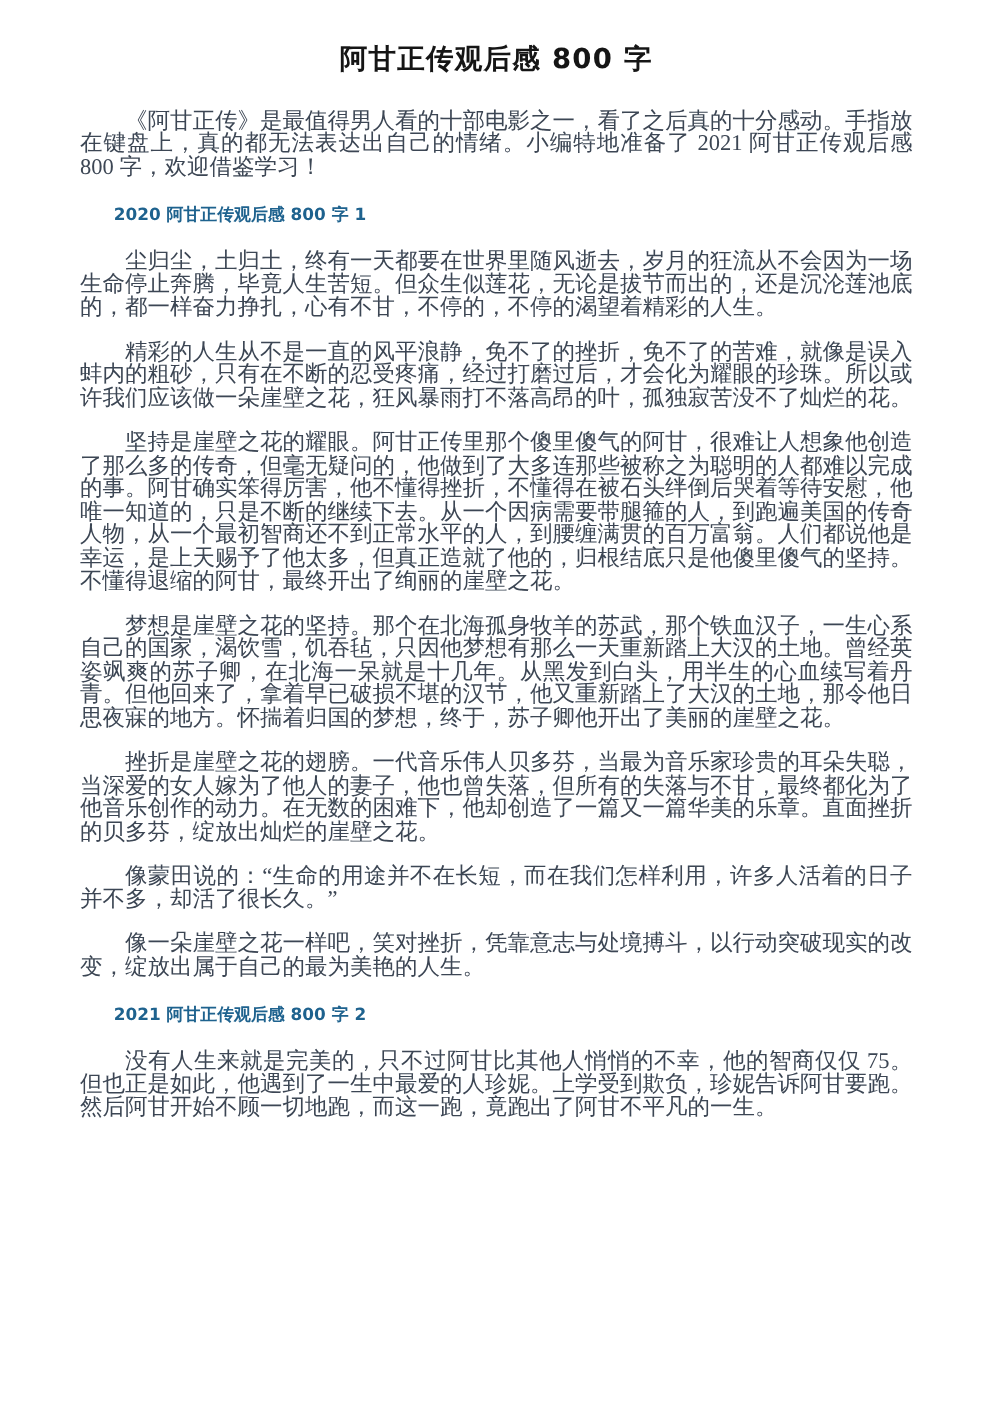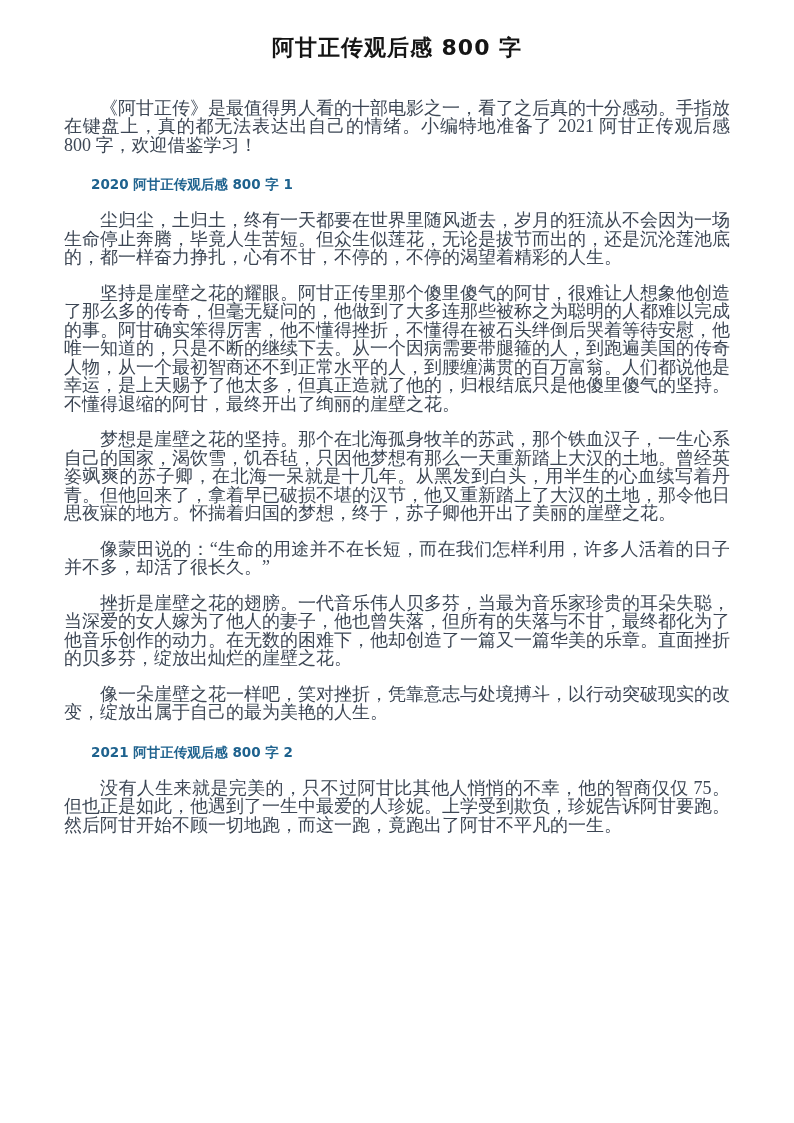--- a/index.html
+++ b/index.html
@@ -16,21 +16,21 @@
     padding: 34px 64px 0 64px;
     overflow: hidden;
     font-family: "DejaVu Sans", "Liberation Sans", sans-serif;
   }
   .doc-title {
     text-align: center;
     font-size: 22px;
     font-weight: 700;
     color: #151515;
     letter-spacing: 1px;
-    margin: 0 0 36px 0;
+    margin: 0 0 24px 0;
     line-height: 1.3;
   }
   .para {
     font-size: 18px;
     line-height: 18.5px;
     color: #3c4654;
     text-align: justify;
     text-indent: 2em;
     margin: 0 0 17px 0;
     font-family: Liberation Serif, serif;
@@ -49,23 +49,24 @@
 
 <div class="page">
 
   <h1 class="doc-title">阿甘正传观后感 800 字</h1>
 
   <p class="para">《阿甘正传》是最值得男人看的十部电影之一，看了之后真的十分感动。手指放在键盘上，真的都无法表达出自己的情绪。小编特地准备了 2021 阿甘正传观后感 800 字，欢迎借鉴学习！</p>
 
   <h2 class="section-heading">2020 阿甘正传观后感 800 字 1</h2>
 
   <p class="para">尘归尘，土归土，终有一天都要在世界里随风逝去，岁月的狂流从不会因为一场生命停止奔腾，毕竟人生苦短。但众生似莲花，无论是拔节而出的，还是沉沦莲池底的，都一样奋力挣扎，心有不甘，不停的，不停的渴望着精彩的人生。</p>
+  <p class="para">精彩的人生从不是一直的风平浪静，免不了的挫折，免不了的苦难，就像是误入蚌内的粗砂，只有在不断的忍受疼痛，经过打磨过后，才会化为耀眼的珍珠。所以或许我们应该做一朵崖壁之花，狂风暴雨打不落高昂的叶，孤独寂苦没不了灿烂的花。</p>
   <p class="para">坚持是崖壁之花的耀眼。阿甘正传里那个傻里傻气的阿甘，很难让人想象他创造了那么多的传奇，但毫无疑问的，他做到了大多连那些被称之为聪明的人都难以完成的事。阿甘确实笨得厉害，他不懂得挫折，不懂得在被石头绊倒后哭着等待安慰，他唯一知道的，只是不断的继续下去。从一个因病需要带腿箍的人，到跑遍美国的传奇人物，从一个最初智商还不到正常水平的人，到腰缠满贯的百万富翁。人们都说他是幸运，是上天赐予了他太多，但真正造就了他的，归根结底只是他傻里傻气的坚持。不懂得退缩的阿甘，最终开出了绚丽的崖壁之花。</p>
   <p class="para">梦想是崖壁之花的坚持。那个在北海孤身牧羊的苏武，那个铁血汉子，一生心系自己的国家，渴饮雪，饥吞毡，只因他梦想有那么一天重新踏上大汉的土地。曾经英姿飒爽的苏子卿，在北海一呆就是十几年。从黑发到白头，用半生的心血续写着丹青。但他回来了，拿着早已破损不堪的汉节，他又重新踏上了大汉的土地，那令他日思夜寐的地方。怀揣着归国的梦想，终于，苏子卿他开出了美丽的崖壁之花。</p>
+  <p class="para">挫折是崖壁之花的翅膀。一代音乐伟人贝多芬，当最为音乐家珍贵的耳朵失聪，当深爱的女人嫁为了他人的妻子，他也曾失落，但所有的失落与不甘，最终都化为了他音乐创作的动力。在无数的困难下，他却创造了一篇又一篇华美的乐章。直面挫折的贝多芬，绽放出灿烂的崖壁之花。</p>
   <p class="para">像蒙田说的：“生命的用途并不在长短，而在我们怎样利用，许多人活着的日子并不多，却活了很长久。”</p>
-  <p class="para">挫折是崖壁之花的翅膀。一代音乐伟人贝多芬，当最为音乐家珍贵的耳朵失聪，当深爱的女人嫁为了他人的妻子，他也曾失落，但所有的失落与不甘，最终都化为了他音乐创作的动力。在无数的困难下，他却创造了一篇又一篇华美的乐章。直面挫折的贝多芬，绽放出灿烂的崖壁之花。</p>
   <p class="para">像一朵崖壁之花一样吧，笑对挫折，凭靠意志与处境搏斗，以行动突破现实的改变，绽放出属于自己的最为美艳的人生。</p>
 
   <h2 class="section-heading">2021 阿甘正传观后感 800 字 2</h2>
 
   <p class="para">没有人生来就是完美的，只不过阿甘比其他人悄悄的不幸，他的智商仅仅 75。但也正是如此，他遇到了一生中最爱的人珍妮。上学受到欺负，珍妮告诉阿甘要跑。然后阿甘开始不顾一切地跑，而这一跑，竟跑出了阿甘不平凡的一生。</p>
 
 </div>
 
 </body></html>

